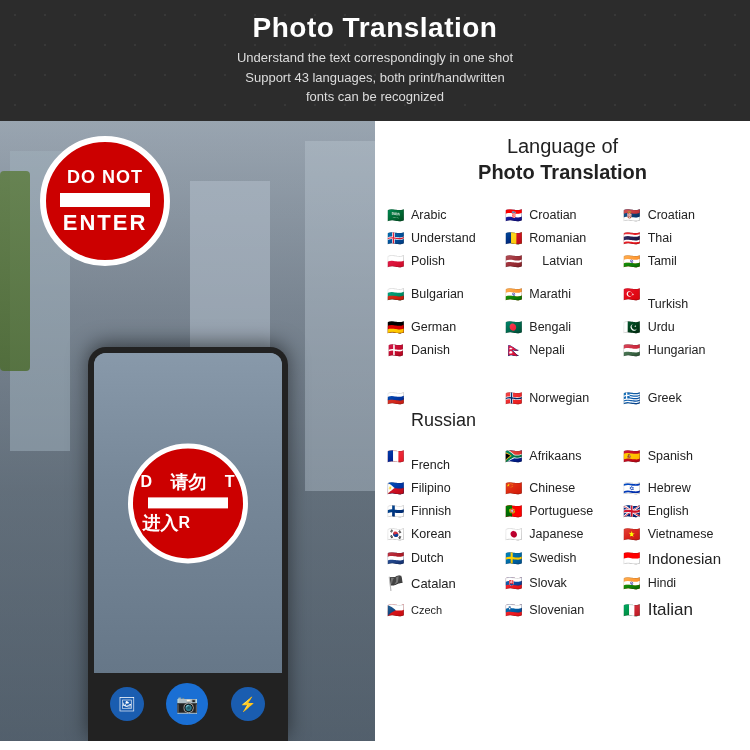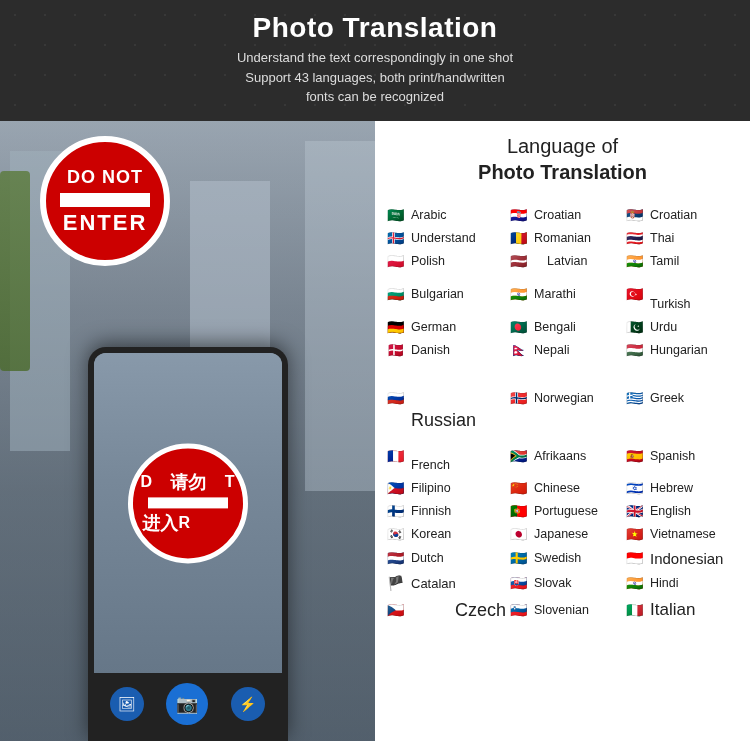--- a/index.html
+++ b/index.html
@@ -434,21 +434,21 @@
         <div class="lang-item">
           <span class="flag">🇸🇰</span>
           <span style="font-size:12.5px;">Slovak</span>
         </div>
         <div class="lang-item">
           <span class="flag">🇮🇳</span>
           <span style="font-size:12.5px;">Hindi</span>
         </div>
         <div class="lang-item">
           <span class="flag">🇨🇿</span>
-          <span style="font-size:18px;margin-left:44px;">Czech</span>
+          <span style="font-size:11px;">Czech</span>
         </div>
         <div class="lang-item">
           <span class="flag">🇸🇮</span>
           <span style="font-size:12.5px;">Slovenian</span>
         </div>
         <div class="lang-item">
           <span class="flag">🇮🇹</span>
           <span style="font-size:17px;">Italian</span>
         </div>
       </div>

